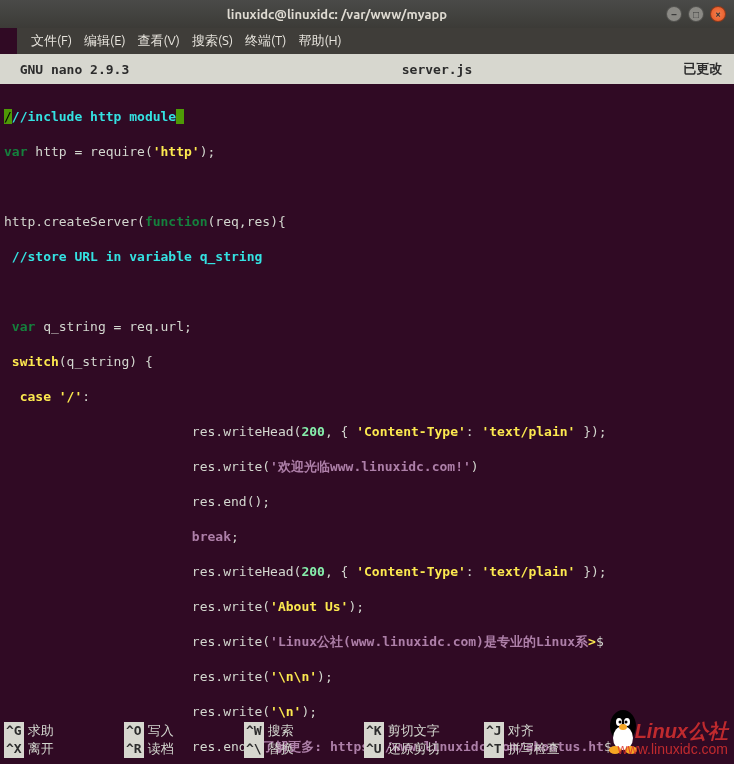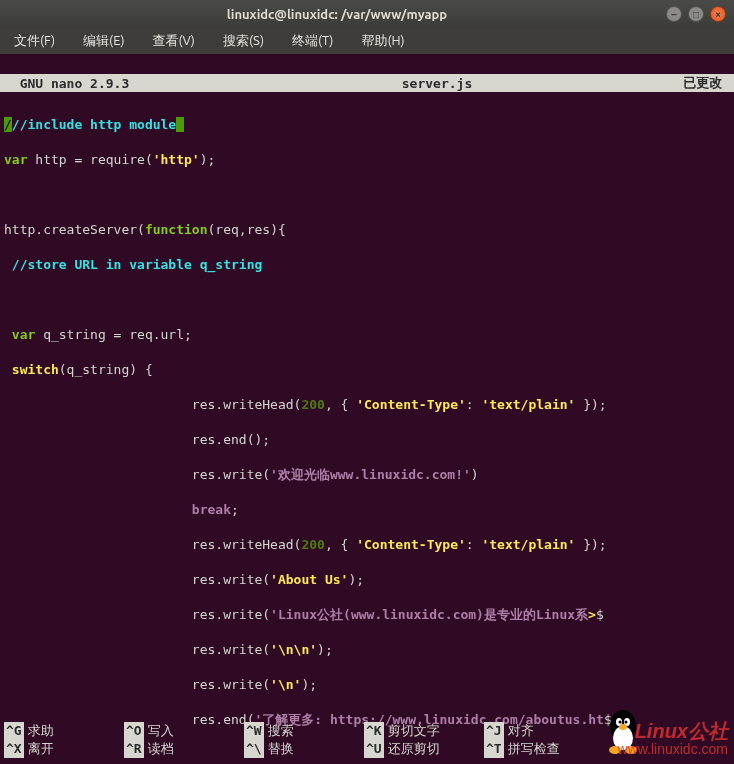--- a/index.html
+++ b/index.html
@@ -34,53 +34,53 @@
 }
 .win-min { background: #8b8a85; }
 .win-max { background: #8b8a85; }
 .win-close { background: radial-gradient(#f08050,#e95420); }
 .menubar {
   height: 26px;
   background: #3f3d39;
   display: flex;
   align-items: center;
   padding: 0 8px;
-  gap: 16px;
+  gap: 0;
   font-family: "Ubuntu", sans-serif;
   font-size: 13px;
   color: #e6e3dc;
+  margin-left: 17px;
 }
 .menu-item { padding: 2px 6px; }
 .nano-header {
-  height: 18px;
+  height: 30px;
   background: #d7d7cf;
   color: #2c2c2c;
   display: flex;
   align-items: center;
   font-size: 13px;
   font-weight: bold;
   padding: 0 4px;
-  margin-top: 20px;
 }
 .nano-header .left { width: 220px; white-space: pre; }
 .nano-header .center { flex: 1; text-align: center; }
 .nano-header .right { width: 80px; text-align: right; white-space: pre; }
 .editor {
   padding: 6px 4px 0 4px;
   color: #d3d7cf;
   line-height: 17.5px;
   white-space: pre;
   font-size: 13px;
   letter-spacing: 0;
 }
 .c-cursor { background: #4e9a06; color: #000; }
 .c-cyan { color: #34e2e2; font-weight: bold; }
-.c-green { color: #84cc16; font-weight: bold; }
+.c-green { color: #15803d; font-weight: bold; }
 .c-yellow { color: #fce94f; font-weight: bold; }
-.c-red { color: #4d7c0f; font-weight: bold; }
+.c-red { color: #86efac; font-weight: bold; }
 .c-magenta { color: #ad7fa8; font-weight: bold; }
 .shortcuts {
   position: absolute;
   bottom: 6px;
   left: 4px;
   right: 4px;
   color: #d3d7cf;
   font-size: 13px;
   line-height: 18px;
 }
@@ -139,23 +139,24 @@
 
 <div class="editor">
 <div><span class="c-cursor">/</span><span class="c-cyan">//include http module</span><span class="c-cursor"> </span></div>
 <div><span class="c-green">var</span><span> http = require(</span><span class="c-yellow">'http'</span><span>);</span></div>
 <div> </div>
 <div><span>http.createServer(</span><span class="c-green">function</span><span>(req,res){</span></div>
 <div><span class="c-cyan"> //store URL in variable q_string</span></div>
 <div> </div>
 <div><span class="c-green"> var</span><span> q_string = req.url;</span></div>
 <div><span class="c-yellow"> switch</span><span>(q_string) {</span></div>
+<div><span class="c-yellow">  case </span><span class="c-yellow">'/'</span><span>:</span></div>
 <div><span>                        res.writeHead(</span><span class="c-red">200</span><span>, { </span><span class="c-yellow">'Content-Type'</span><span>: </span><span class="c-yellow">'text/plain'</span><span> });</span></div>
+<div><span>                        res.write(</span><span class="c-magenta">'欢迎光临www.linuxidc.com!'</span><span>)</span></div>
 <div><span>                        res.end();</span></div>
-<div><span>                        res.write(</span><span class="c-magenta">'欢迎光临www.linuxidc.com!'</span><span>)</span></div>
 <div><span>                        </span><span class="c-magenta">break</span><span>;</span></div>
 <div><span>                        res.writeHead(</span><span class="c-red">200</span><span>, { </span><span class="c-yellow">'Content-Type'</span><span>: </span><span class="c-yellow">'text/plain'</span><span> });</span></div>
 <div><span>                        res.write(</span><span class="c-yellow">'About Us'</span><span>);</span></div>
 <div><span>                        res.write(</span><span class="c-magenta">'Linux公社(www.linuxidc.com)是专业的Linux系</span><span class="c-yellow">&gt;</span><span>$</span></div>
 <div><span>                        res.write(</span><span class="c-yellow">'\n\n'</span><span>);</span></div>
 <div><span>                        res.write(</span><span class="c-yellow">'\n'</span><span>);</span></div>
 <div><span>                        res.end(</span><span class="c-magenta">'了解更多: https://www.linuxidc.com/aboutus.ht</span><span>$</span></div>
 
 
 

